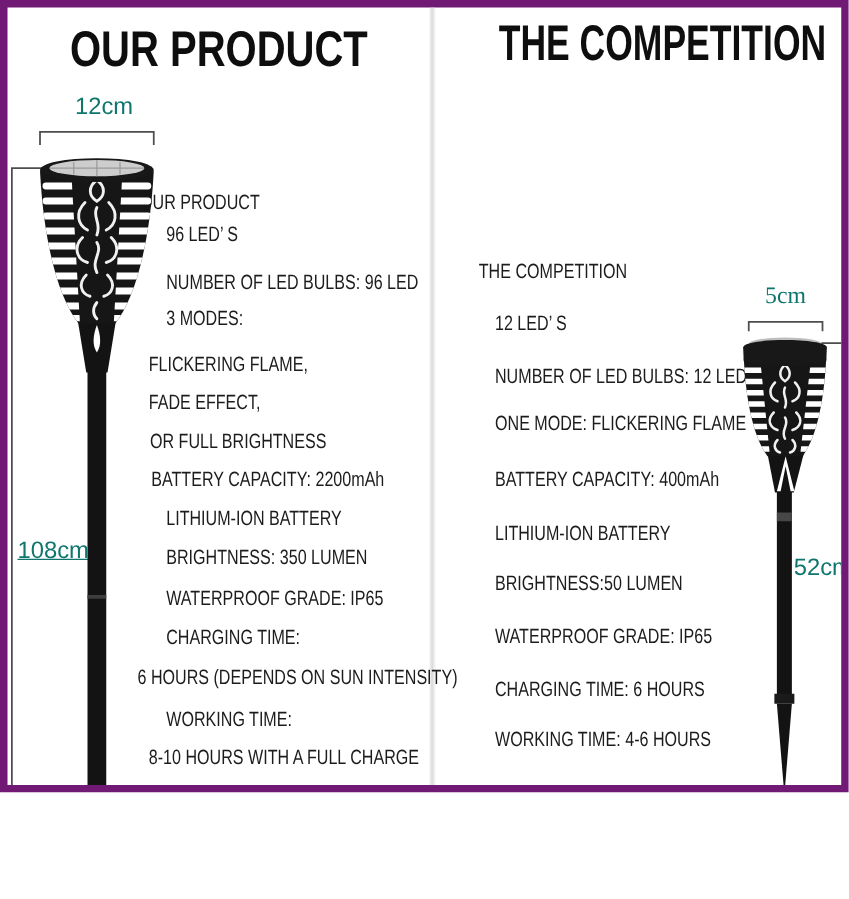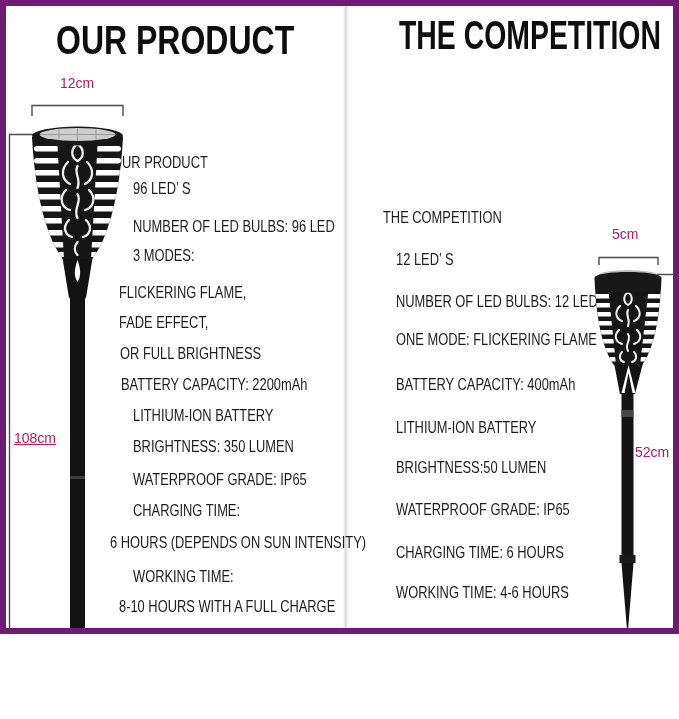--- a/index.html
+++ b/index.html
@@ -5,36 +5,36 @@
   html,body{margin:0;padding:0;background:#fff;}
   .canvas{position:relative;width:679px;height:634px;background:#ffffff;
           border:6px solid #701a75;box-sizing:border-box;overflow:hidden;
           font-family:"Liberation Sans",sans-serif;}
   .divider{position:absolute;top:0;width:6px;height:719px;z-index:1;
            background:linear-gradient(90deg,rgba(200,200,200,0) 0%,#d9d9d9 45%,#e6e6e6 60%,rgba(220,220,220,0) 100%);}
   .title{position:absolute;z-index:2;font-weight:700;font-size:40px;line-height:1.1;
          color:#0e0e0e;white-space:nowrap;transform-origin:0 0;}
   .spec{position:absolute;z-index:2;font-size:16.5px;font-weight:400;line-height:1.2;
         color:#1c1c1c;white-space:nowrap;transform-origin:0 50%;transform:scaleX(0.78);}
-  .dim{position:absolute;z-index:2;font-size:14px;color:#be185d;white-space:nowrap;line-height:1.1;}
+  .dim{position:absolute;z-index:2;font-size:19px;color:#0f766e;white-space:nowrap;line-height:1.1;}
   svg.layer{position:absolute;left:0;top:0;z-index:3;}
 </style>
 </head>
 <body>
 
 <div class="canvas">
 
   <div class="divider" style="left:337px;"></div>
 
   <div class="title" style="left:50px;top:12px;transform:scaleX(0.80);">OUR PRODUCT</div>
   <div class="title" style="left:393px;top:7px;transform:scaleX(0.71);">THE COMPETITION</div>
 
   <div class="dim" style="left:54px;top:70px;">12cm</div>
   <div class="dim" style="left:8px;top:425px;text-decoration:underline;">108cm</div>
-  <div class="dim" style="left:606px;top:221px;">5cm</div>
+  <div class="dim" style="left:606px;top:221px;font-family:Liberation Serif, serif;">5cm</div>
   <div class="dim" style="left:629px;top:439px;">52cm</div>
 
   <div class="spec" style="left:106px;top:147px;">OUR PRODUCT</div>
   <div class="spec" style="left:127px;top:173px;">96 LED’ S</div>
   <div class="spec" style="left:127px;top:211px;">NUMBER OF LED BULBS: 96 LED</div>
   <div class="spec" style="left:127px;top:240px;">3 MODES:</div>
   <div class="spec" style="left:113px;top:277px;">FLICKERING FLAME,</div>
   <div class="spec" style="left:113px;top:307px;">FADE EFFECT,</div>
   <div class="spec" style="left:114px;top:338px;">OR FULL BRIGHTNESS</div>
   <div class="spec" style="left:115px;top:369px;">BATTERY CAPACITY: 2200mAh</div>

